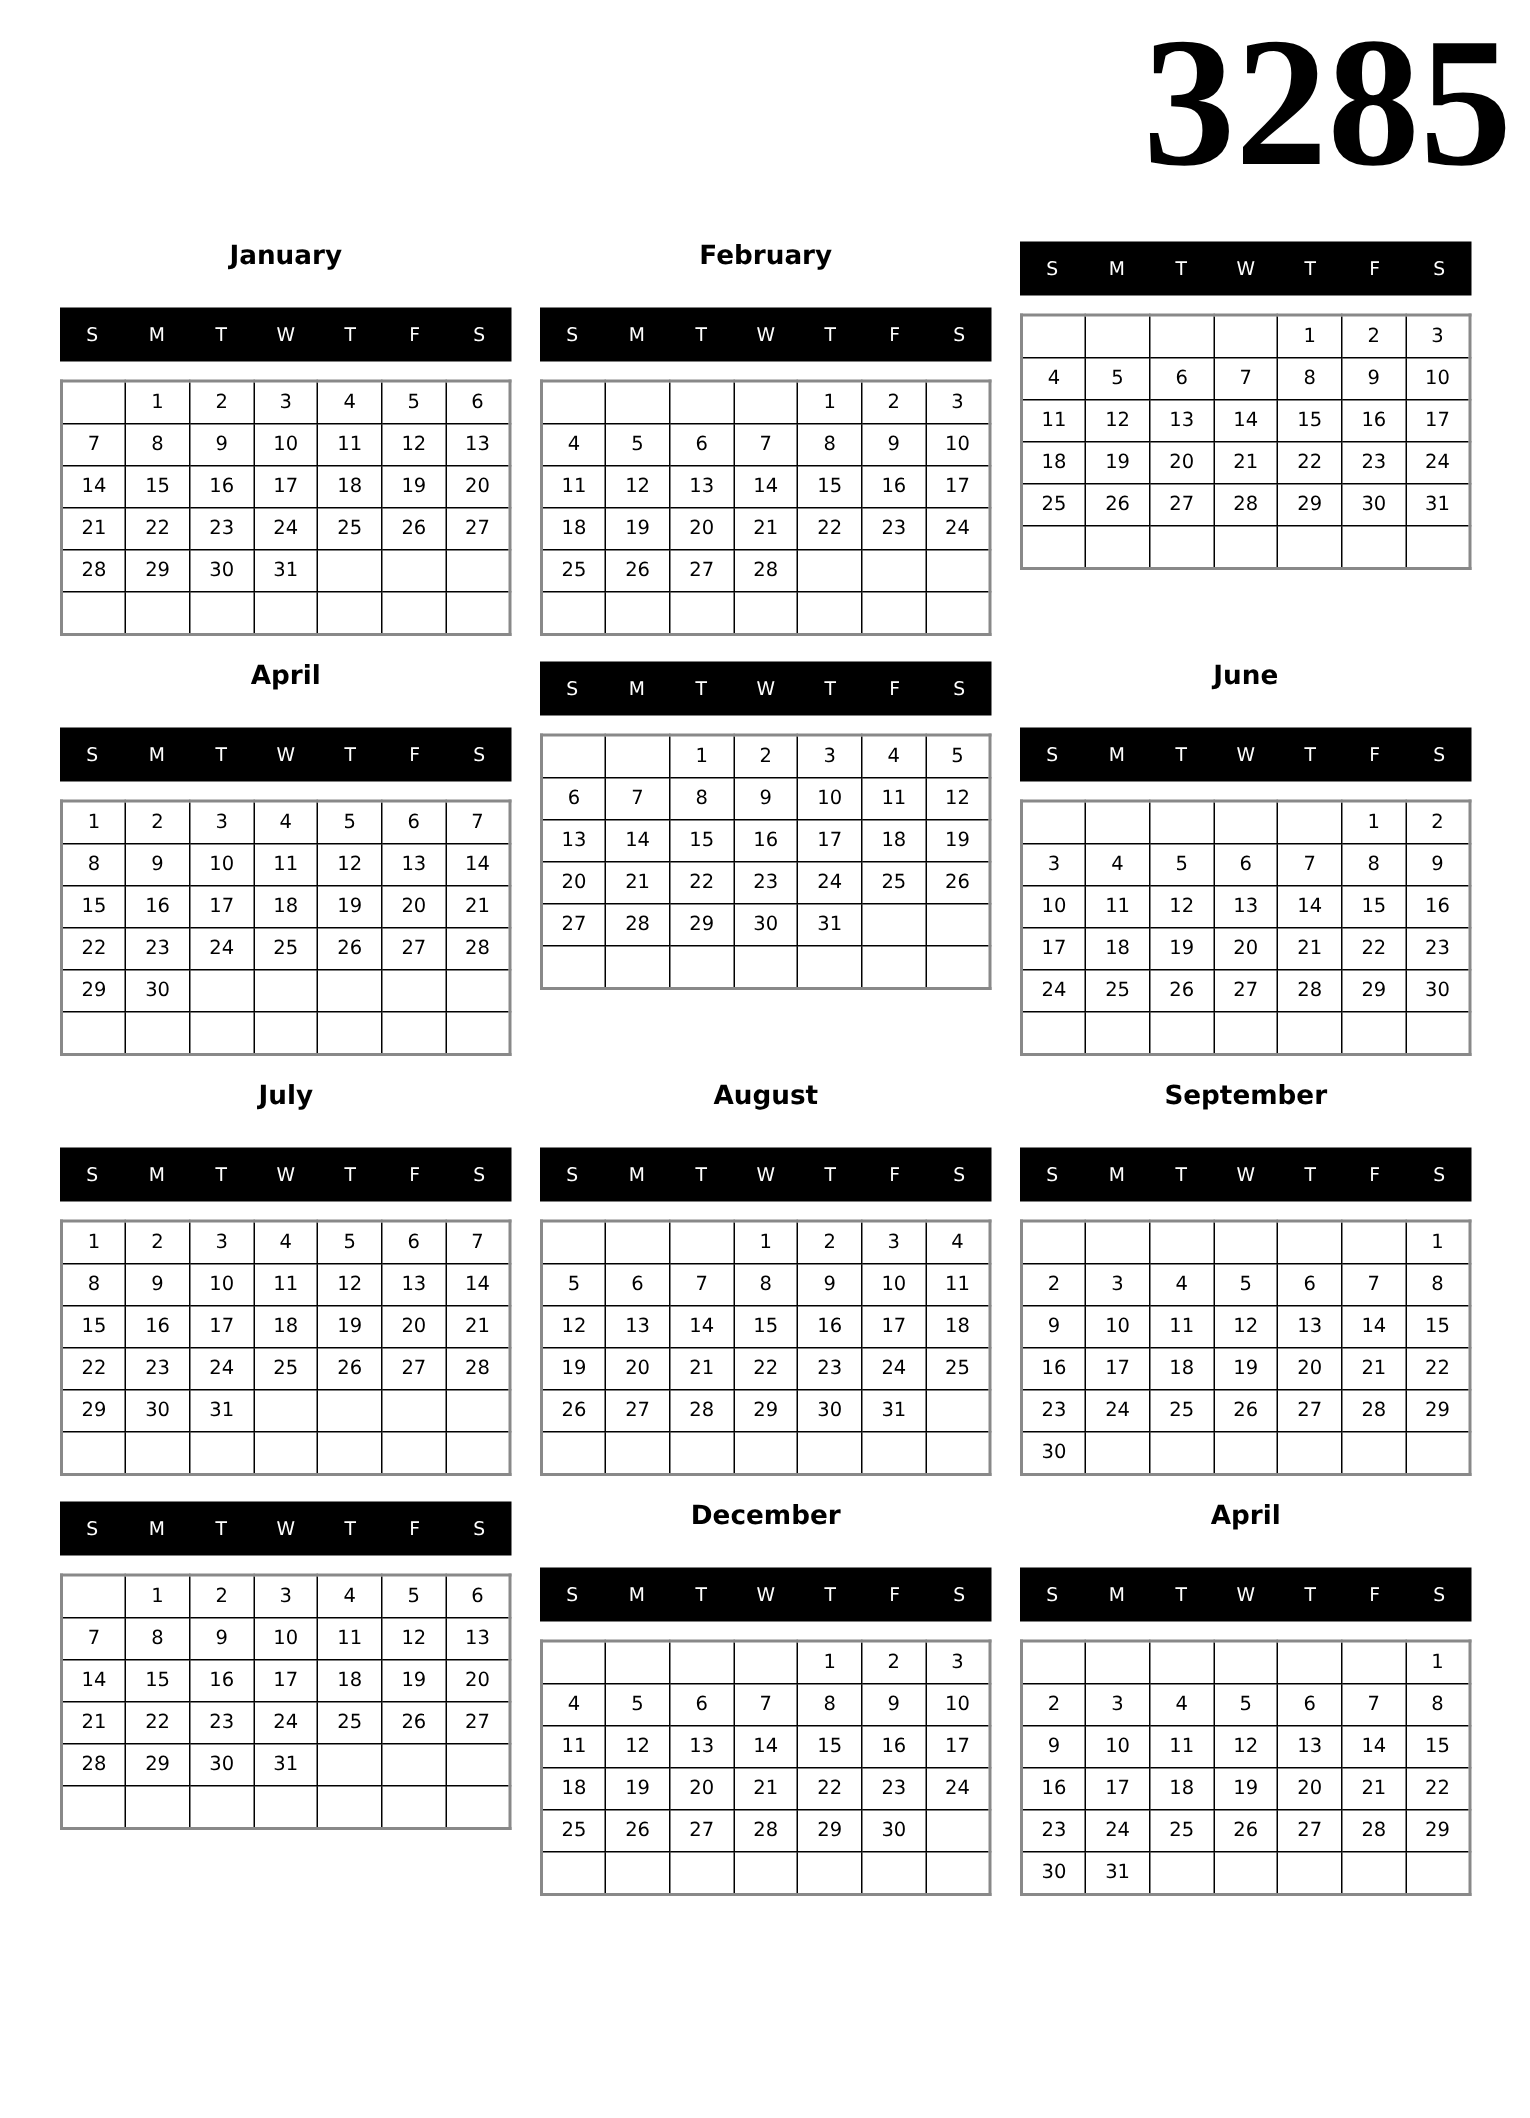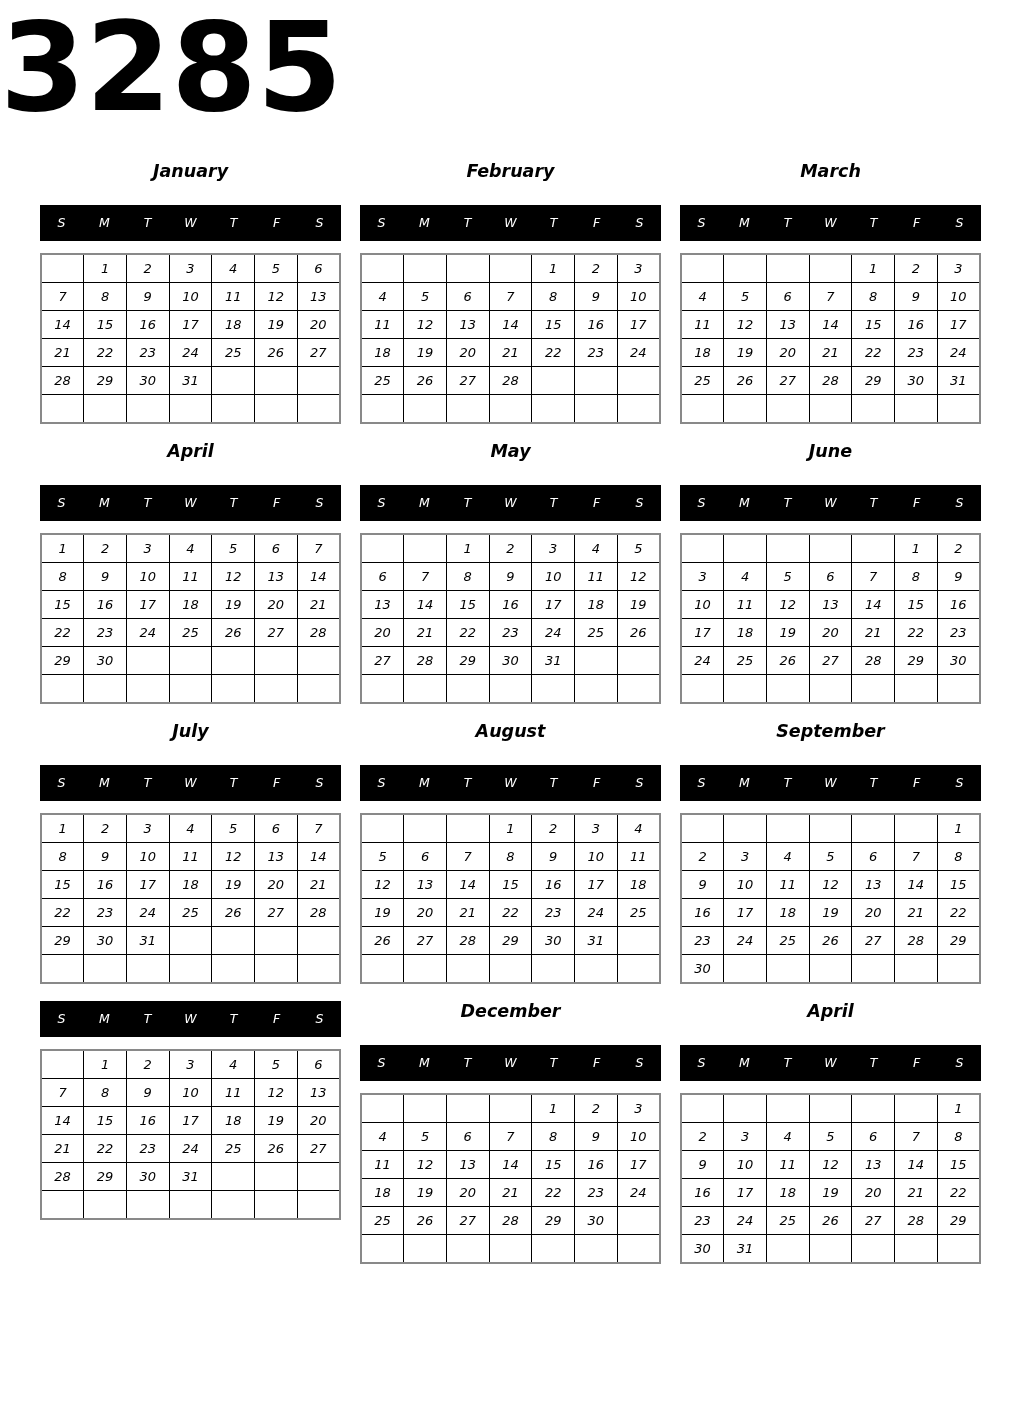--- a/index.html
+++ b/index.html
@@ -4,34 +4,34 @@
 <style>
   html, body { margin: 0; padding: 0; }
   body {
     width: 1020px;
     height: 1412px;
     background: var(--page-bg, #ffffff);
     font-family: "DejaVu Sans", sans-serif;
     overflow: hidden;
   }
   .year-title {
-    text-align: left;
+    text-align: right;
     font-size: 123px;
     font-weight: bold;
     line-height: 1;
     color: var(--text-color, #000);
     margin: 6px 12px 32px 0;
+    font-family: Liberation Serif, serif;
   }
   .months {
     display: grid;
     grid-template-columns: repeat(3, 301px);
     column-gap: 19px;
     row-gap: 17px;
     padding: 0 40px;
-    font-style: italic;
   }
   .month { width: 301px; }
   .month-title {
     font-size: 17.5px;
     font-weight: bold;
     text-align: center;
     color: var(--text-color, #000);
     margin: 0 0 23px 0;
     line-height: 21px;
   }
@@ -207,21 +207,20 @@
             <td></td>
             <td></td>
             <td></td>
             <td></td>
           </tr>
         </tbody>
     </table>
   </section>
 
   <section class="month">
-    <h2 class="month-title">March</h2>
     <div class="day-header">
         <span>S</span>
         <span>M</span>
         <span>T</span>
         <span>W</span>
         <span>T</span>
         <span>F</span>
         <span>S</span>
       </div>
     <table class="dates">
@@ -349,21 +348,20 @@
             <td></td>
             <td></td>
             <td></td>
             <td></td>
           </tr>
         </tbody>
     </table>
   </section>
 
   <section class="month">
-    <h2 class="month-title">May</h2>
     <div class="day-header">
         <span>S</span>
         <span>M</span>
         <span>T</span>
         <span>W</span>
         <span>T</span>
         <span>F</span>
         <span>S</span>
       </div>
     <table class="dates">

